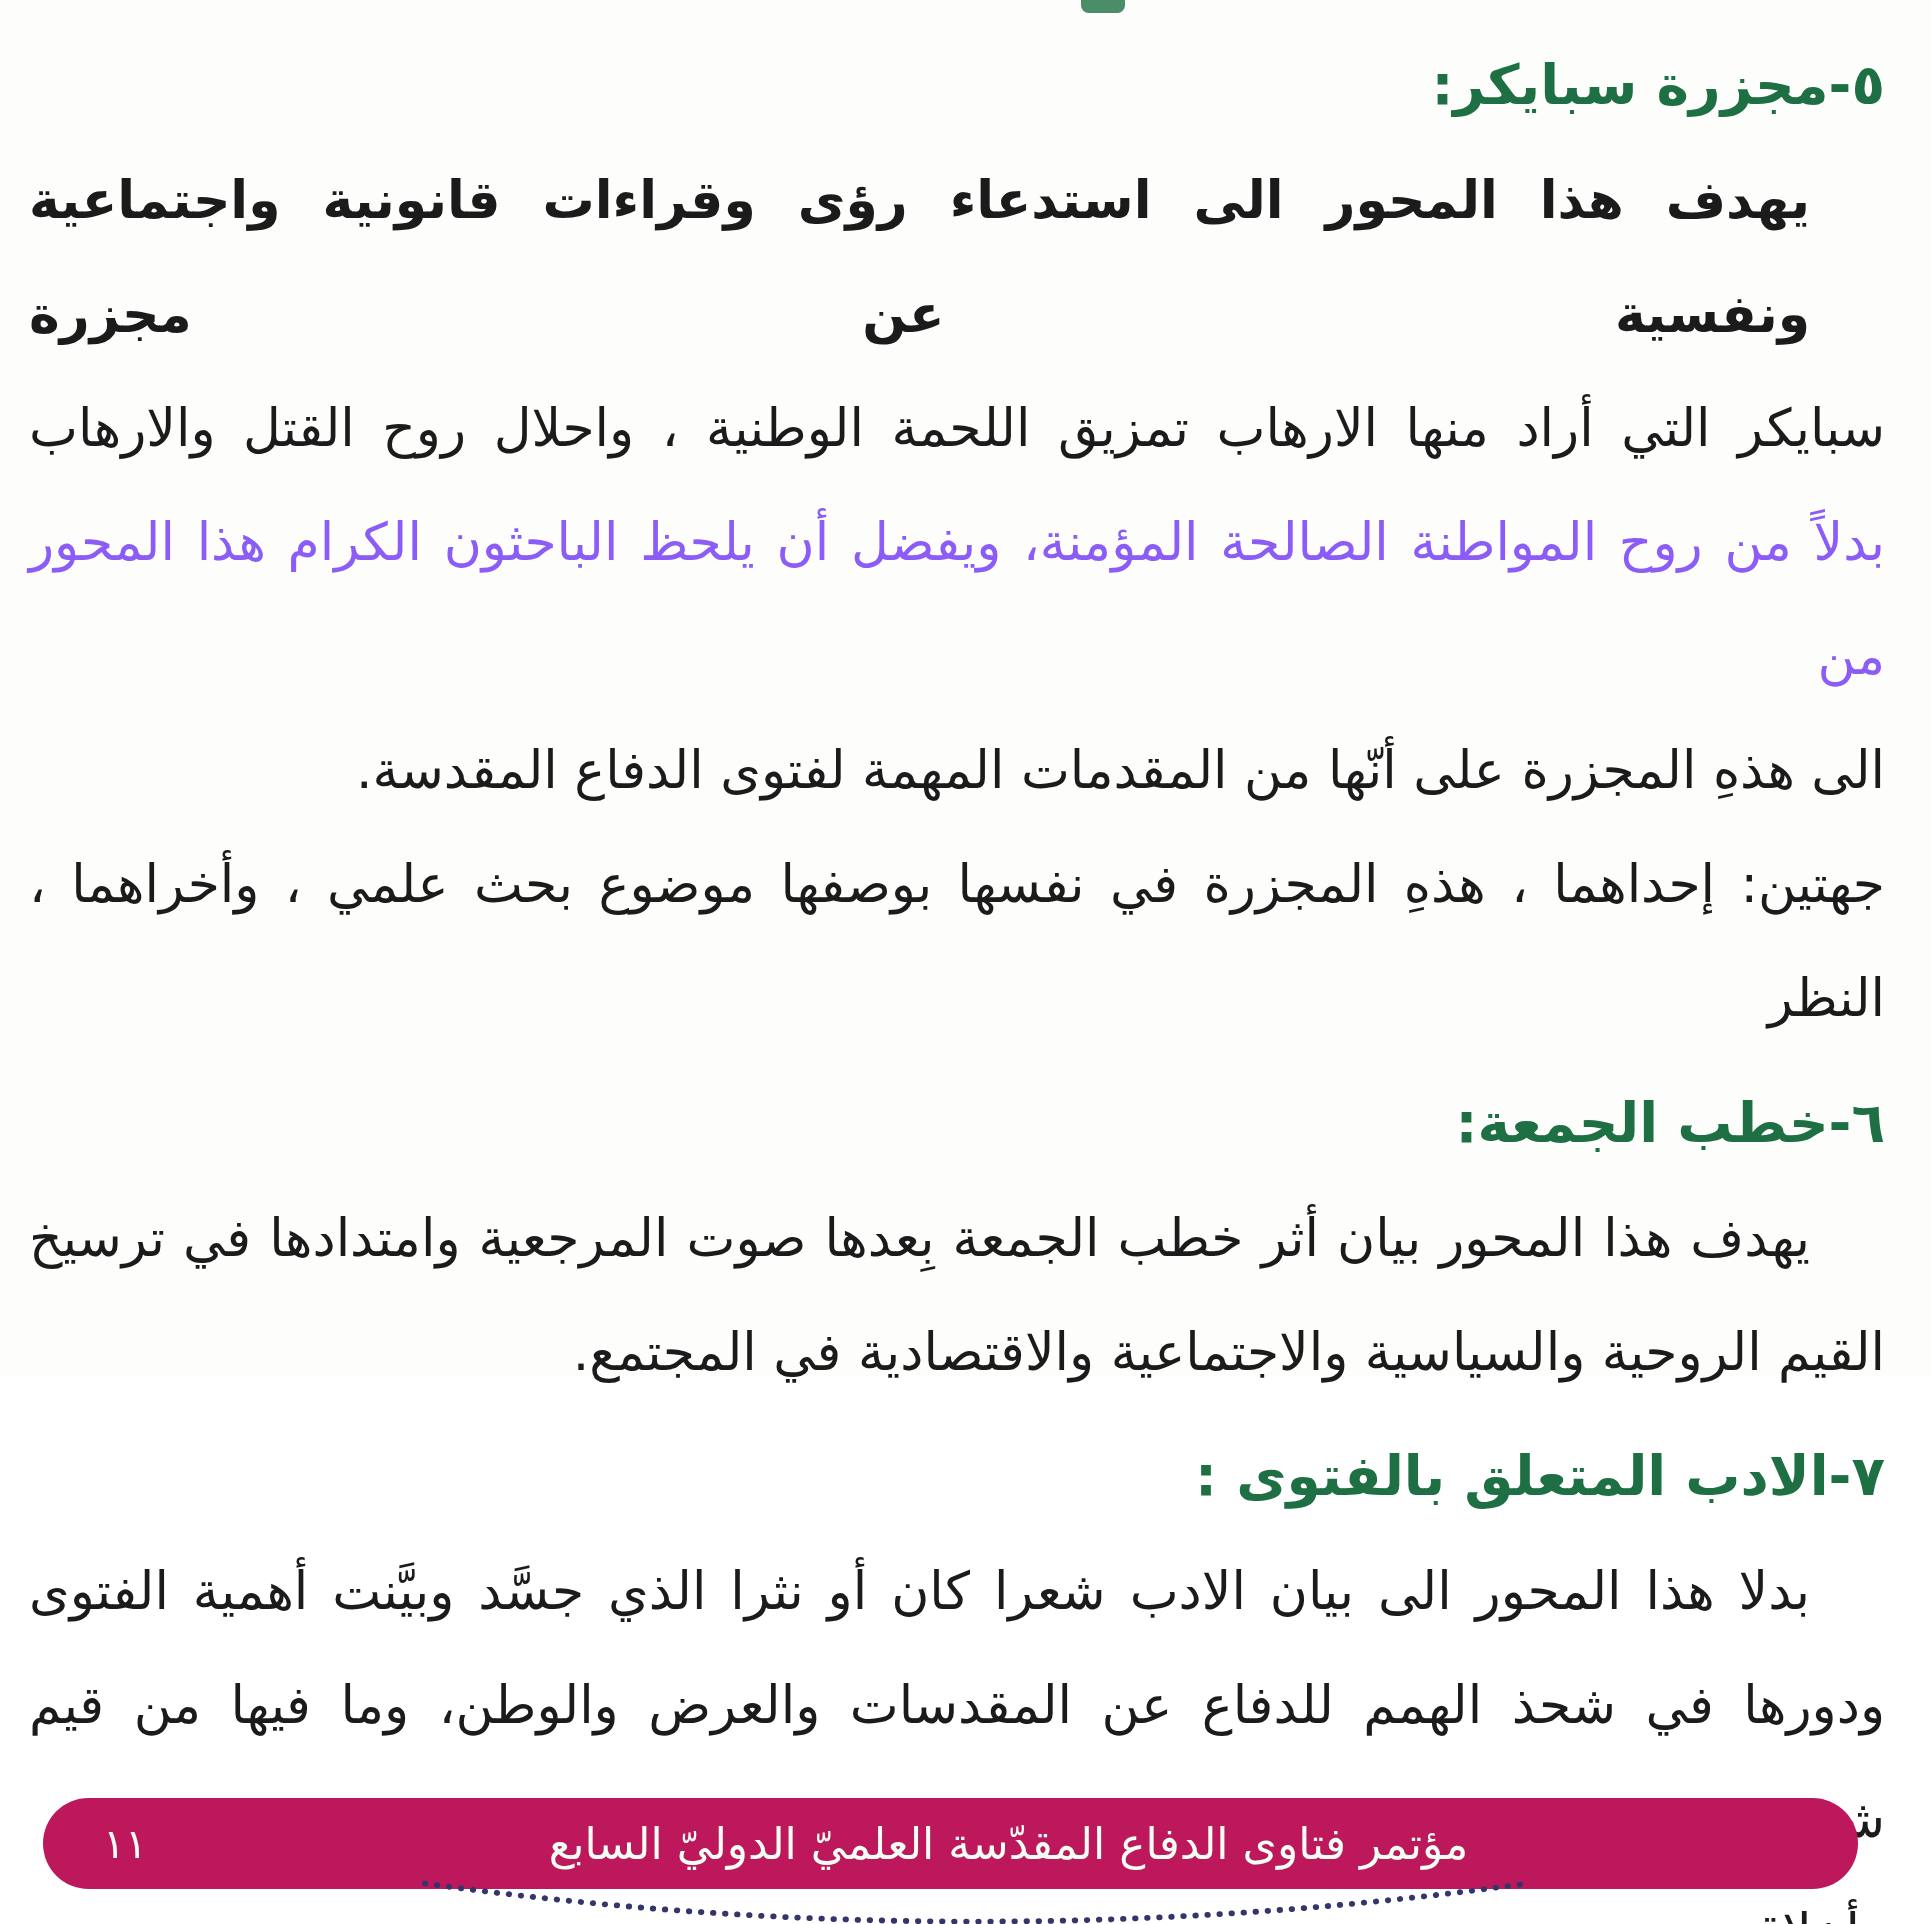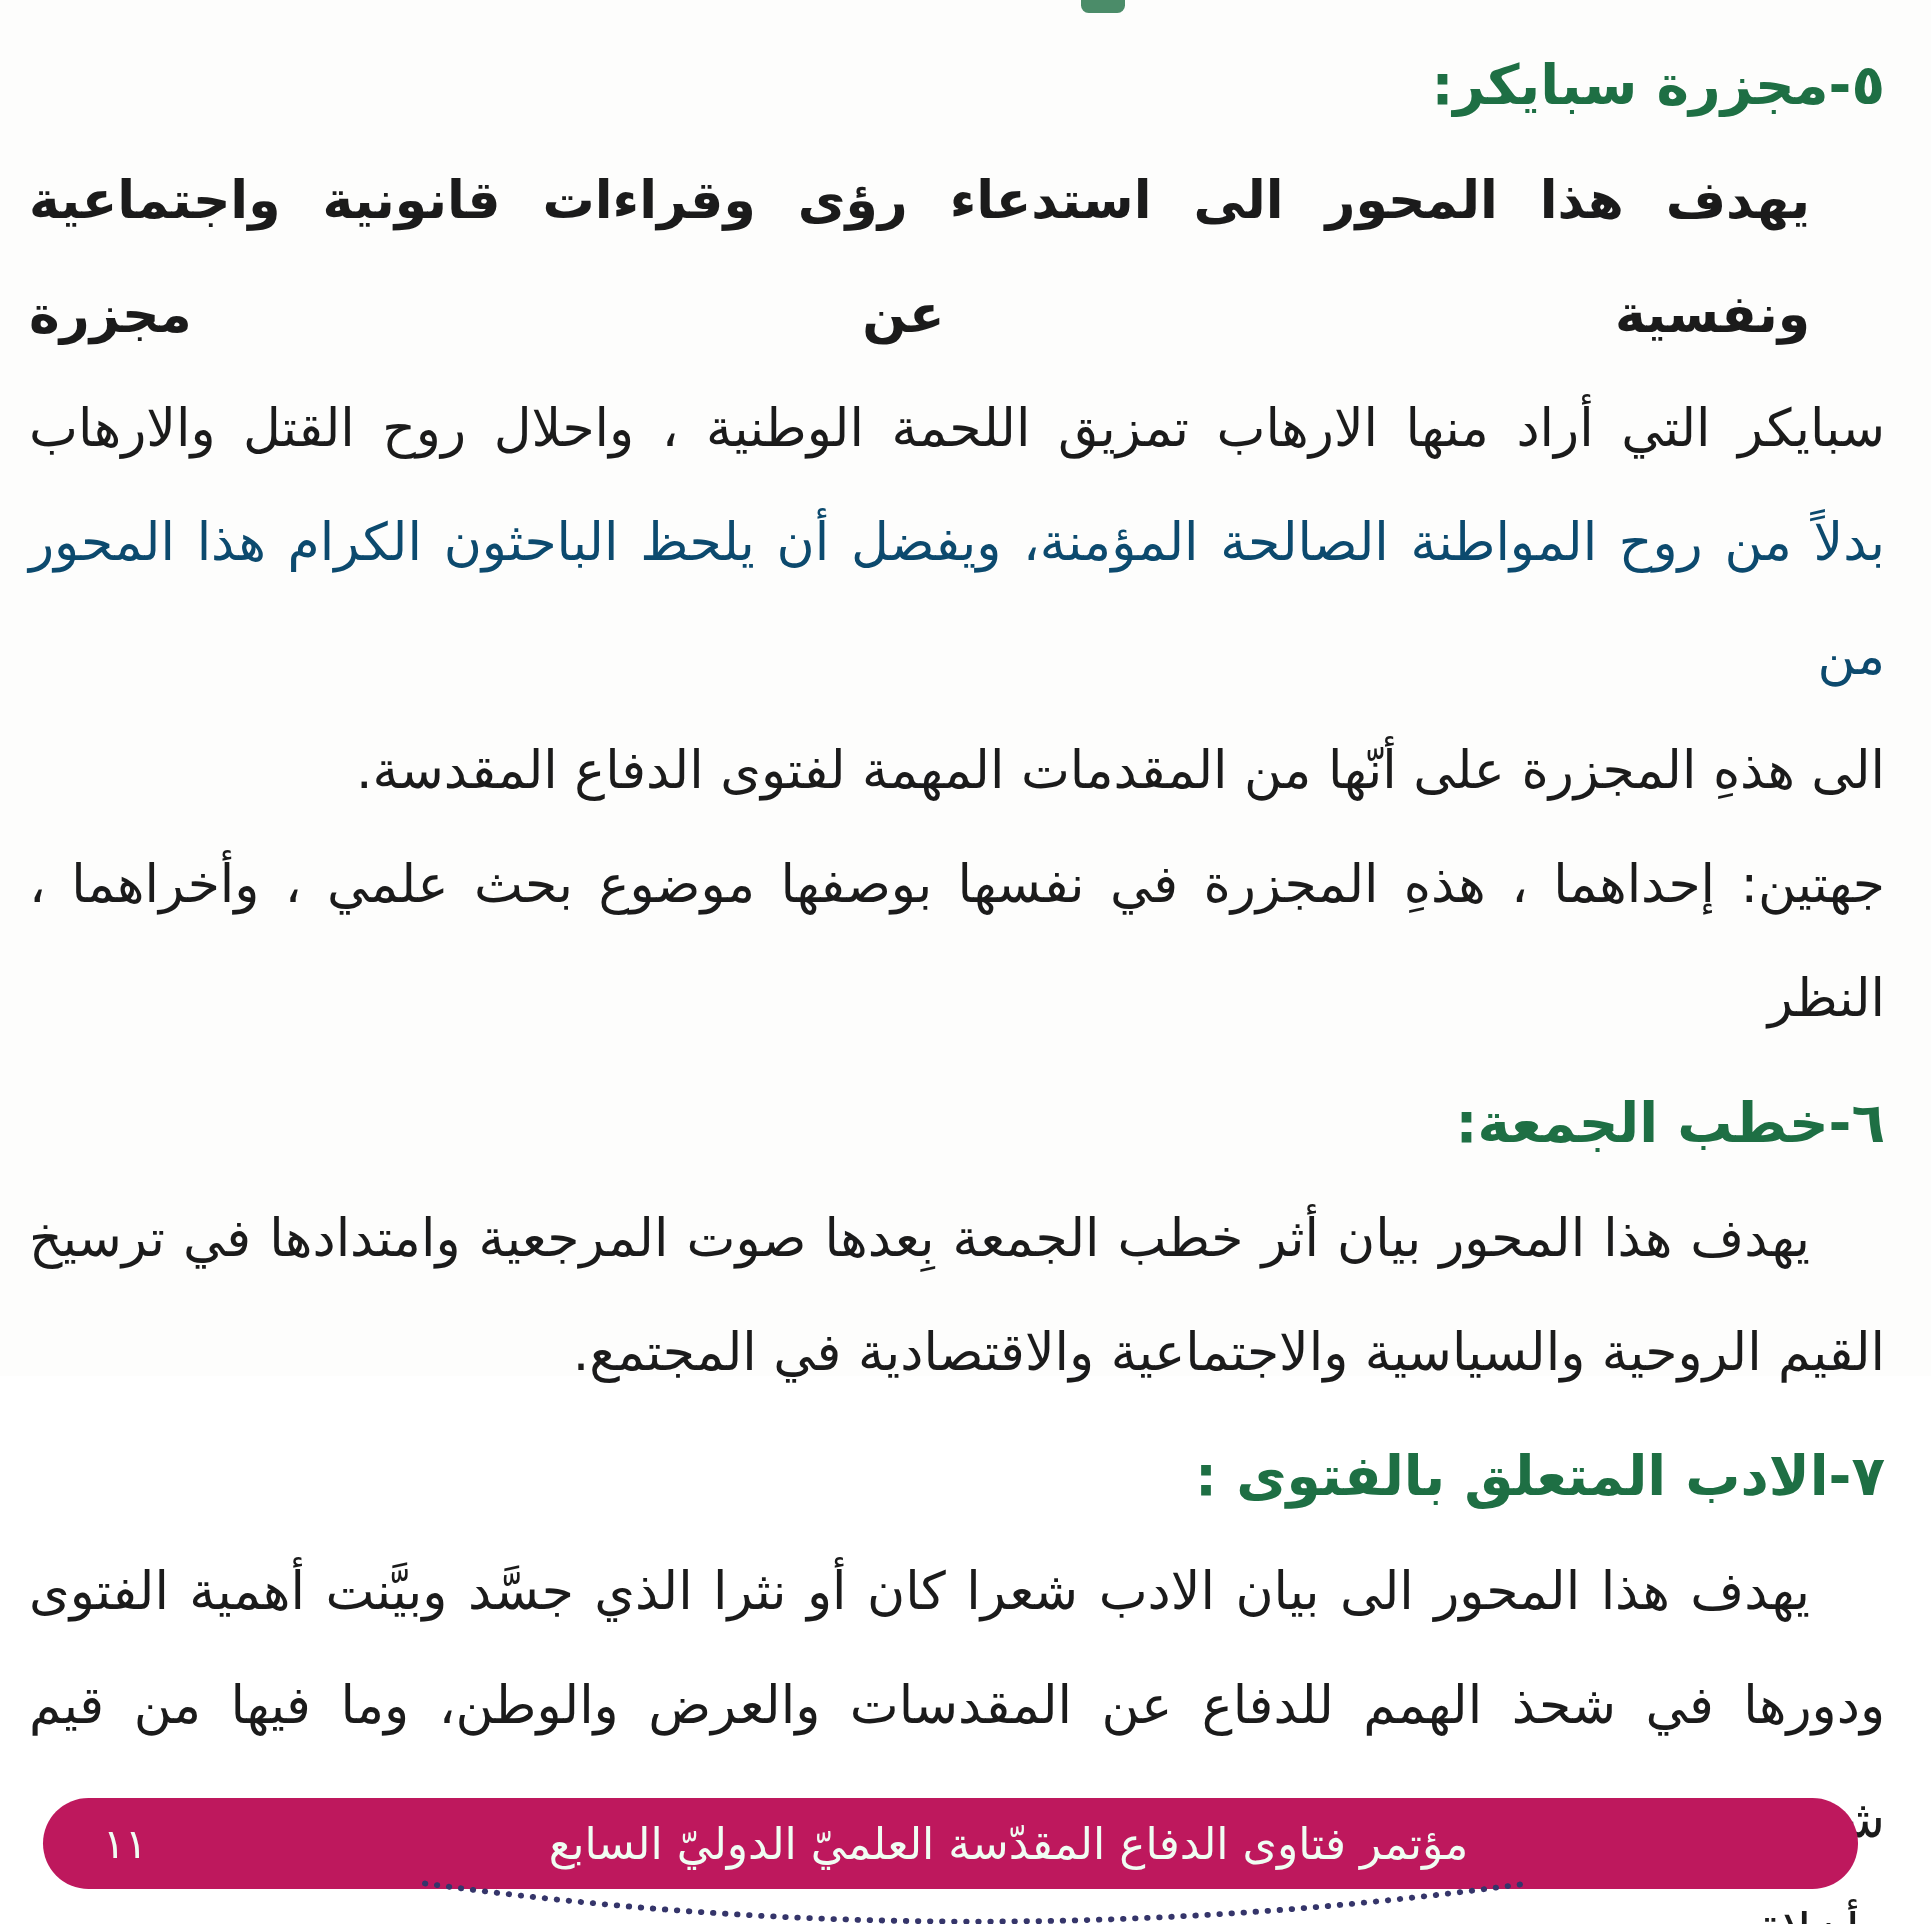--- a/index.html
+++ b/index.html
@@ -86,38 +86,38 @@
 <div class="page" style="background: rgb(253, 253, 252);">
 
   <div class="top-artifact" style="background: rgb(30, 111, 68);"></div>
 
   <div class="content">
   <section>
     <div class="section-heading" style="color: rgb(30, 111, 68);">٥-مجزرة سبايكر:</div>
     <div>
           <div class="body-line line-first" style="color: rgb(27, 27, 27); font-weight: bold;">يهدف هذا المحور الى استدعاء رؤى وقراءات قانونية واجتماعية ونفسية عن مجزرة</div>
           <div class="body-line line-mid" style="color: rgb(27, 27, 27);">سبايكر التي أراد منها الارهاب تمزيق اللحمة الوطنية ، واحلال روح القتل والارهاب</div>
-          <div class="body-line line-mid" style="color: #0c4a6e;">بدلاً من روح المواطنة الصالحة المؤمنة، ويفضل أن يلحظ الباحثون الكرام هذا المحور من</div>
+          <div class="body-line line-mid" style="color: #8b5cf6;">بدلاً من روح المواطنة الصالحة المؤمنة، ويفضل أن يلحظ الباحثون الكرام هذا المحور من</div>
           <div class="body-line line-last" style="color: rgb(27, 27, 27);">الى هذهِ المجزرة على أنّها من المقدمات المهمة لفتوى الدفاع المقدسة.</div>
           <div class="body-line line-mid" style="color: rgb(27, 27, 27);">جهتين: إحداهما ، هذهِ المجزرة في نفسها بوصفها موضوع بحث علمي ، وأخراهما ، النظر</div>
         </div>
   </section>
 
   <section>
     <div class="section-heading" style="color: rgb(30, 111, 68);">٦-خطب الجمعة:</div>
     <div>
           <div class="body-line line-first" style="color: rgb(27, 27, 27);">يهدف هذا المحور بيان أثر خطب الجمعة بِعدها صوت المرجعية وامتدادها في ترسيخ</div>
           <div class="body-line line-last" style="color: rgb(27, 27, 27);">القيم الروحية والسياسية والاجتماعية والاقتصادية في المجتمع.</div>
         </div>
   </section>
 
   <section>
     <div class="section-heading" style="color: rgb(30, 111, 68);">٧-الادب المتعلق بالفتوى :</div>
     <div>
-          <div class="body-line line-first" style="color: rgb(27, 27, 27);">يهدف هذا المحور الى بيان الادب شعرا كان أو نثرا الذي جسَّد وبيَّنت أهمية الفتوى</div>
+          <div class="body-line line-first" style="color: rgb(27, 27, 27);">بدلا هذا المحور الى بيان الادب شعرا كان أو نثرا الذي جسَّد وبيَّنت أهمية الفتوى</div>
           <div class="body-line line-mid" style="color: rgb(27, 27, 27);">ودورها في شحذ الهمم للدفاع عن المقدسات والعرض والوطن، وما فيها من قيم شعورية</div>
           <div class="body-line line-last" style="color: rgb(27, 27, 27);">وأخلاقية.</div>
         </div>
   </section>
 </div>
 
   <div class="footer-bar" style="background: #be185d; color: rgb(240, 253, 243);">
     <span class="footer-page-number">١١</span>
     <span class="footer-title">مؤتمر  فتاوى الدفاع المقدّسة العلميّ الدوليّ السابع</span>
   </div>

